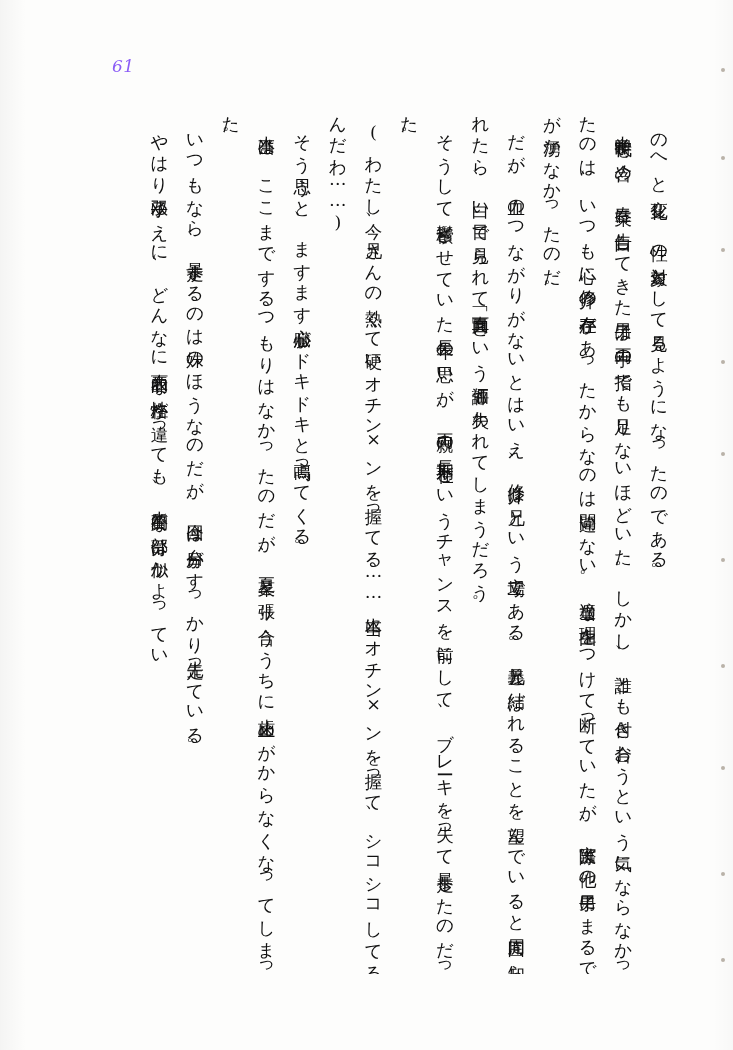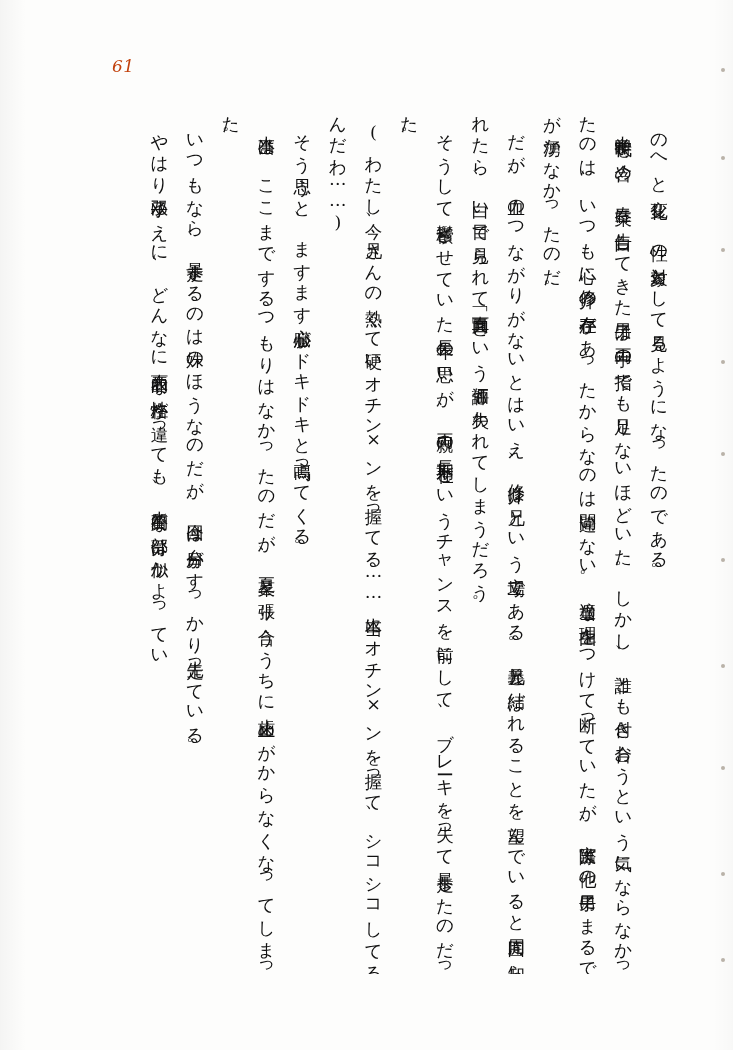--- a/index.html
+++ b/index.html
@@ -31,21 +31,21 @@
       linear-gradient(to left, rgba(0,0,0,0.02) 0px, rgba(0,0,0,0.0) 20px);
     pointer-events: none;
   }
   .page-number {
     position: absolute;
     left: 112px;
     top: 56px;
     font-family: "DejaVu Serif", "Liberation Serif", serif;
     font-style: italic;
     font-size: 17px;
-    color: #c2410c;
+    color: #8b5cf6;
     letter-spacing: 0.5px;
   }
   .body-text {
     position: absolute;
     top: 104px;
     left: 56px;
     width: 620px;
     height: 870px;
     writing-mode: vertical-rl;
     text-orientation: upright;

